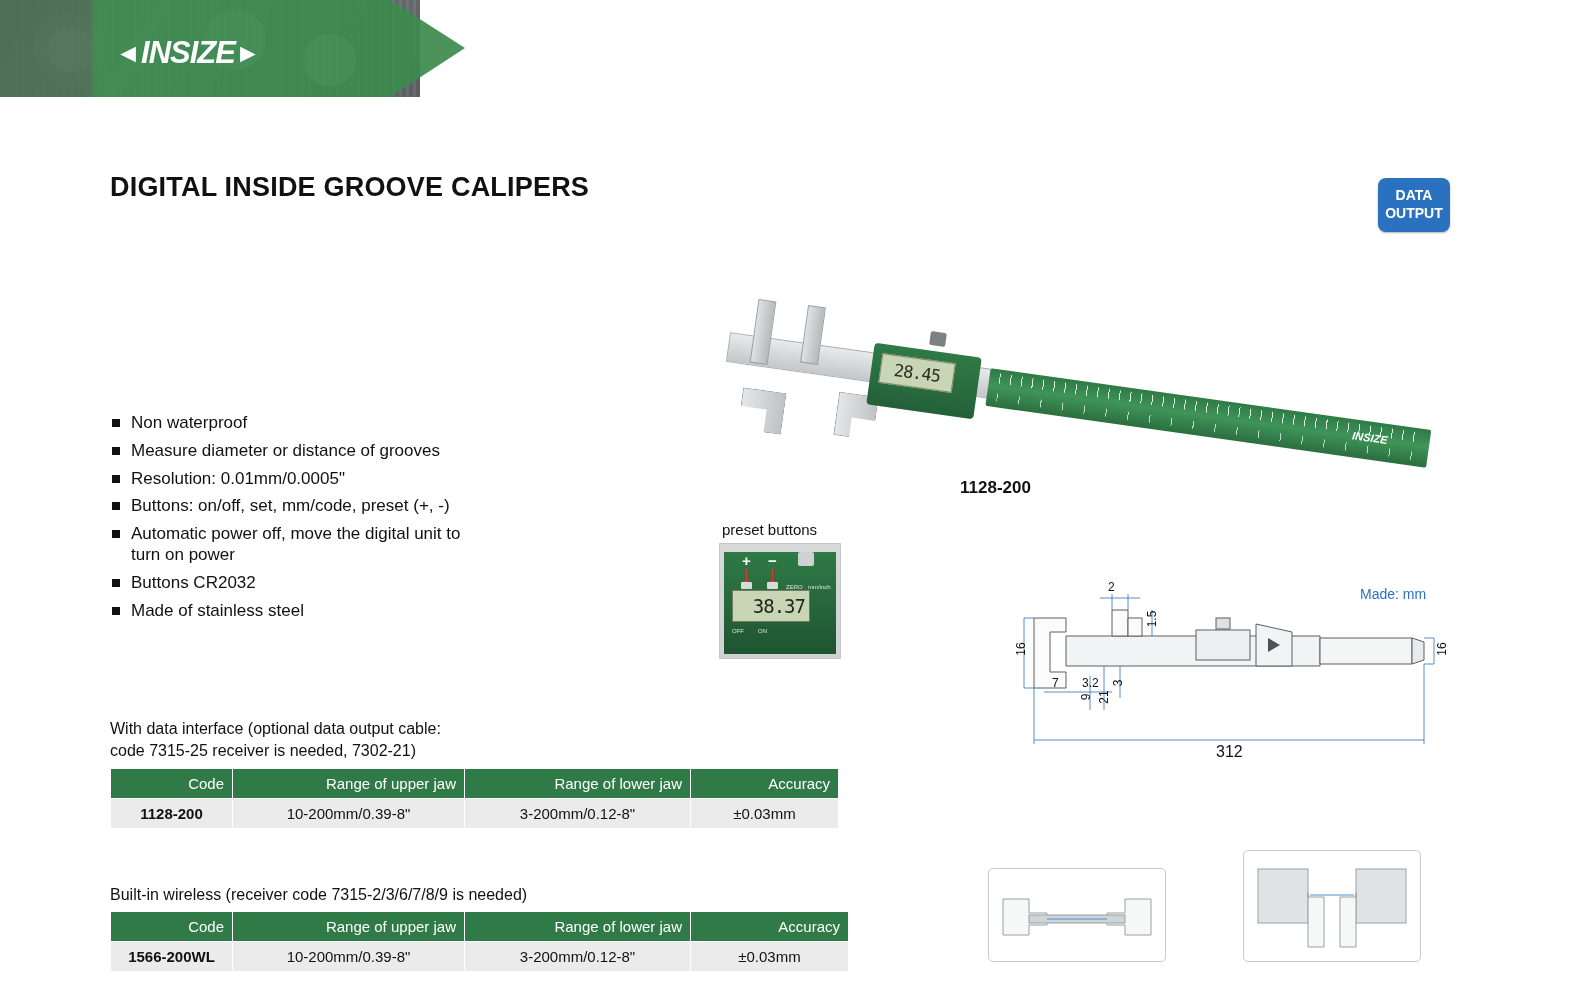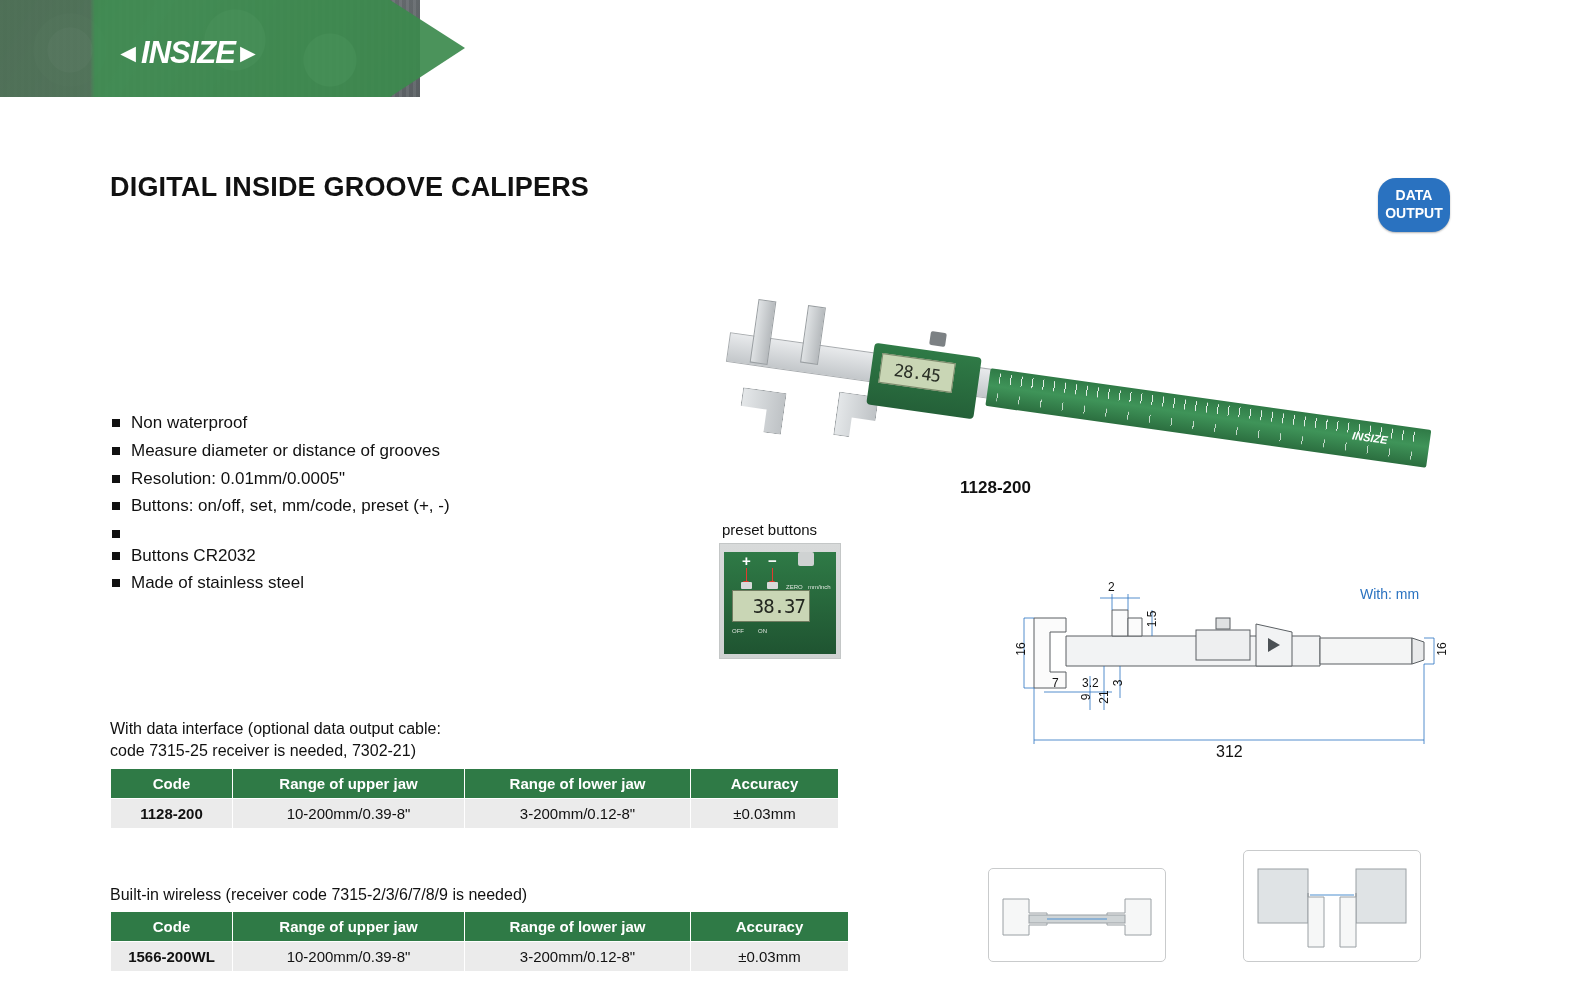--- a/index.html
+++ b/index.html
@@ -88,21 +88,21 @@
     color: #111;
     letter-spacing: 0.2px;
   }
 
   
   .data-output-badge {
     position: absolute;
     left: 1378px; top: 178px;
     width: 72px; height: 54px;
     background: #2a72c0;
-    border-radius: 18px;
+    border-radius: 8px;
     color: #fff;
     font-size: 14px;
     font-weight: bold;
     text-align: center;
     line-height: 1.25;
     padding-top: 9px;
     box-shadow: 0 1px 2px rgba(0,0,0,.3);
   }
 
   
@@ -293,24 +293,24 @@
     line-height: 1.35;
   }
   table.spec {
     position: absolute;
     border-collapse: collapse;
     font-size: 15px;
   }
   table.spec th {
     background: #2f7a46;
     color: #ffffff;
-    font-weight: bold;
+    font-weight: normal;
     padding: 6px 8px;
     border: 1px solid #ffffff;
-    text-align: center;
+    text-align: right;
     white-space: nowrap;
   }
   table.spec td {
     background: #ebebeb;
     color: #111;
     padding: 6px 8px;
     border: 1px solid #ffffff;
     text-align: center;
     white-space: nowrap;
   }
@@ -375,20 +375,21 @@
   <div class="feature-item">
     <span class="feature-bullet"></span>
     <span>Resolution: 0.01mm/0.0005"</span>
   </div>
   <div class="feature-item">
     <span class="feature-bullet"></span>
     <span>Buttons: on/off, set, mm/code, preset (+, -)</span>
   </div>
   <div class="feature-item">
     <span class="feature-bullet"></span>
+    <span style="max-width:340px;">Automatic power off, move the digital unit to turn on power</span>
   </div>
   <div class="feature-item">
     <span class="feature-bullet"></span>
     <span>Buttons CR2032</span>
   </div>
   <div class="feature-item">
     <span class="feature-bullet"></span>
     <span>Made of stainless steel</span>
   </div>
 </div>
@@ -461,21 +462,21 @@
   <tbody>
     <tr>
       <td class="code-cell">1566-200WL</td>
       <td>10-200mm/0.39-8"</td>
       <td>3-200mm/0.12-8"</td>
       <td>±0.03mm</td>
     </tr>
   </tbody>
 </table>
 
-<div class="unit-label">With: mm</div>
+<div class="unit-label">Made: mm</div>
 
 <div class="dim-drawing">
   <svg class="svgfull" width="430" height="185" viewBox="0 0 430 185">
     <g stroke="#5a5f63" fill="none" stroke-width="1">
 
       <path d="M14,38 L14,108 L46,108 L46,92 L30,92 L30,52 L46,52 L46,38 Z" fill="#fbfbfb"></path>
 
       <path d="M46,56 L300,56 L300,86 L46,86 Z" fill="#f2f3f4"></path>
 
       <path d="M92,30 L108,30 L108,56 L92,56 Z" fill="#fbfbfb"></path>

